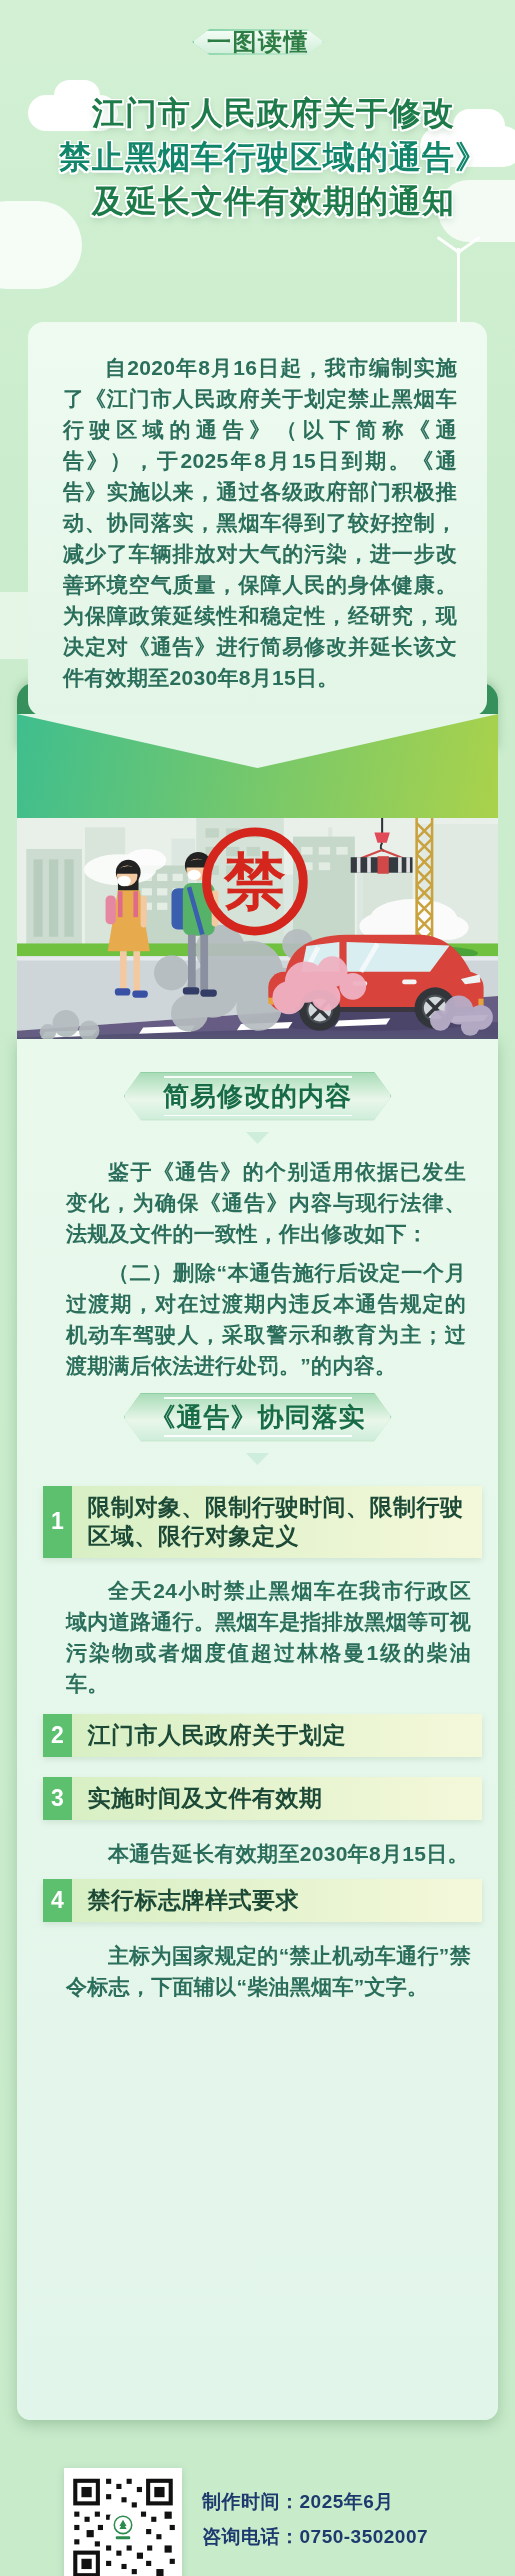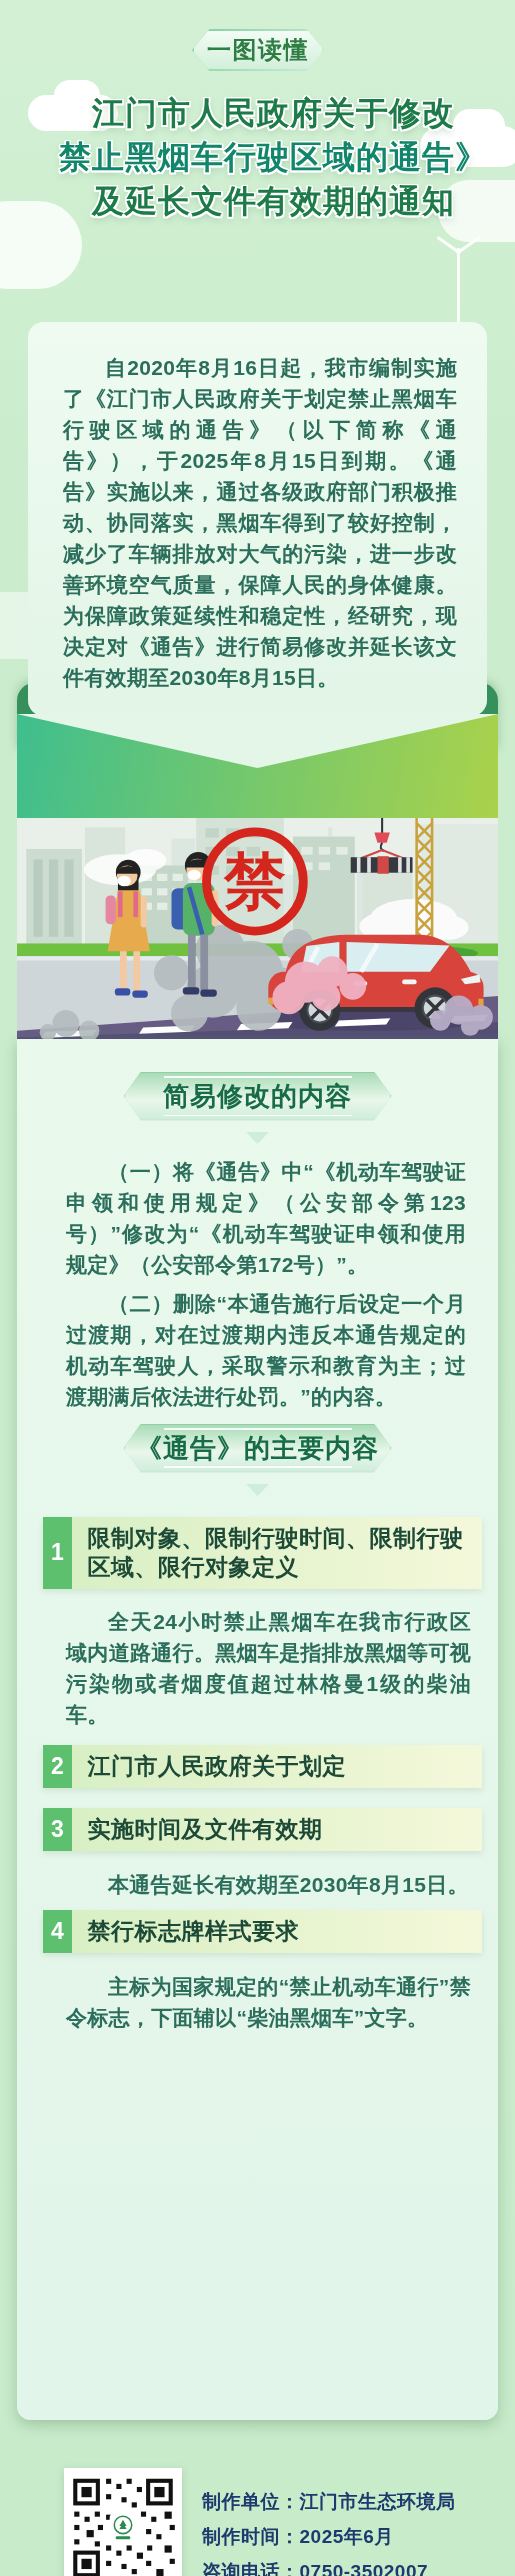--- a/index.html
+++ b/index.html
@@ -10,21 +10,21 @@
 
   
   .cloud{position:absolute;background:#fff;border-radius:515px;}
   .turbine{position:absolute;opacity:.95;}
   .turbine .pole{position:absolute;left:50%;top:14.4px;width:2.6px;height:77px;margin-left:-1px;background:#fff;}
   .turbine .blade{position:absolute;left:50%;top:15.5px;width:3.1px;height:28px;margin-left:-1.5px;background:#fff;
                   border-radius:2.1px 2.1px 6.2px 6.2px;transform-origin:50% 2.1px;}
 
   
   .hex{clip-path:polygon(17.5px 0%,calc(100% - 17.5px) 0%,100% 50%,calc(100% - 17.5px) 100%,17.5px 100%,0% 50%);}
-  #ribbon{left:192px;top:29px;width:132px;height:42px;background:linear-gradient(135deg,#7fd0a2,#cdeed8);}
+  #ribbon{left:192px;top:29px;width:132px;height:26px;background:linear-gradient(135deg,#7fd0a2,#cdeed8);}
   #ribbon .inner{position:absolute;inset:2.1px;background:linear-gradient(180deg,#f3fcf5,#d2efda);
         display:flex;align-items:center;justify-content:center;
         font-size:24px;font-weight:800;letter-spacing:1.5px;color:#2e7d45;}
 
   
   #title{left:16px;top:91px;width:515px;text-align:center;font-weight:800;font-size:32px;line-height:44px;
          letter-spacing:1px;
          text-shadow:1.5px 0 0 #fff,-1.5px 0 0 #fff,0 1.5px 0 #fff,0 -1.5px 0 #fff,
                      1.5px 1.5px 0 #fff,-1.5px -1.5px 0 #fff,1.5px -1.5px 0 #fff,-1.5px 1.5px 0 #fff,
                      0 4.1px 7.2px rgba(100,150,110,.4);}
@@ -342,27 +342,27 @@
     <div class="flow">
 
       <div class="sec-badge hex">
         <div class="inner">简易修改的内容</div>
         <div class="lineTop"></div>
         <div class="lineBot"></div>
       </div>
       <div class="sec-notch"></div>
 
       <div id="sec1-paras" class="body-text">
-        <p>（一）将《通告》中“《机动车驾驶证申领和使用规定》（公安部令第123号）”修改为“《机动车驾驶证申领和使用规定》（公安部令第172号）”。</p>
+        <p>鉴于《通告》的个别适用依据已发生变化，为确保《通告》内容与现行法律、法规及文件的一致性，作出修改如下：</p>
         <p>（二）删除“本通告施行后设定一个月过渡期，对在过渡期内违反本通告规定的机动车驾驶人，采取警示和教育为主；过渡期满后依法进行处罚。”的内容。</p>
       </div>
 
       <div id="sec2-badge-wrap">
         <div class="sec-badge hex">
-          <div class="inner">《通告》的主要内容</div>
+          <div class="inner">《通告》协同落实</div>
           <div class="lineTop"></div>
           <div class="lineBot"></div>
         </div>
         <div class="sec-notch"></div>
       </div>
 
       <div id="item1">
         <div class="item-head">
           <div class="item-num">1</div>
           <div class="item-title">限制对象、限制行驶时间、限制行驶区域、限行对象定义</div>
@@ -456,19 +456,18 @@
       <g>
         <rect x="89" y="88" width="52" height="56" rx="8" fill="#ffffff"></rect>
         <circle cx="115" cy="110" r="17" fill="none" stroke="#2e8b4f" stroke-width="3"></circle>
         <path d="M115,100 l7,12 -14,0 Z M115,106 l7,12 -14,0 Z" fill="#2e8b4f"></path>
         <rect x="101" y="132" width="28" height="6" rx="2" fill="#2e8b4f"></rect>
       </g>
     </svg>
   </div>
 
   <div id="footer-text" class="abs">
-    <div>制作单位：江门市生态环境局</div>
     <div>制作时间：2025年6月</div>
     <div>咨询电话：0750-3502007</div>
   </div>
 
 </div>
 
 
 </body></html>

